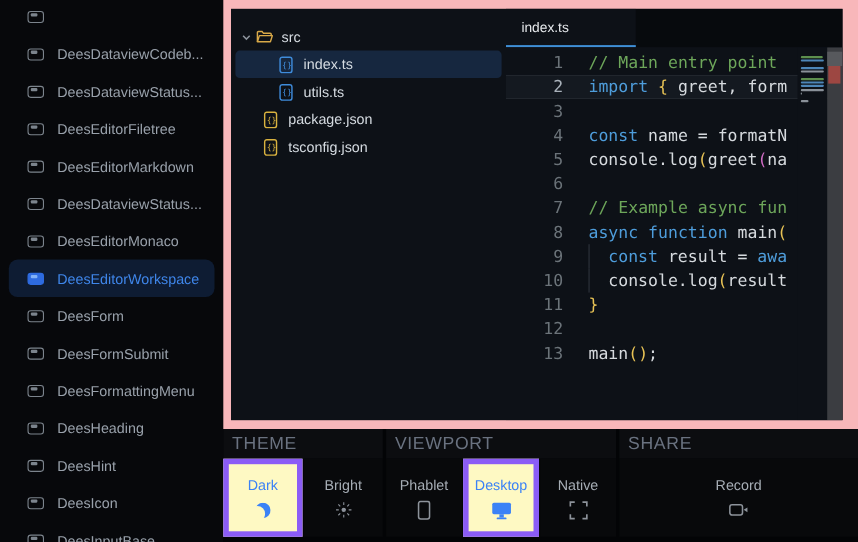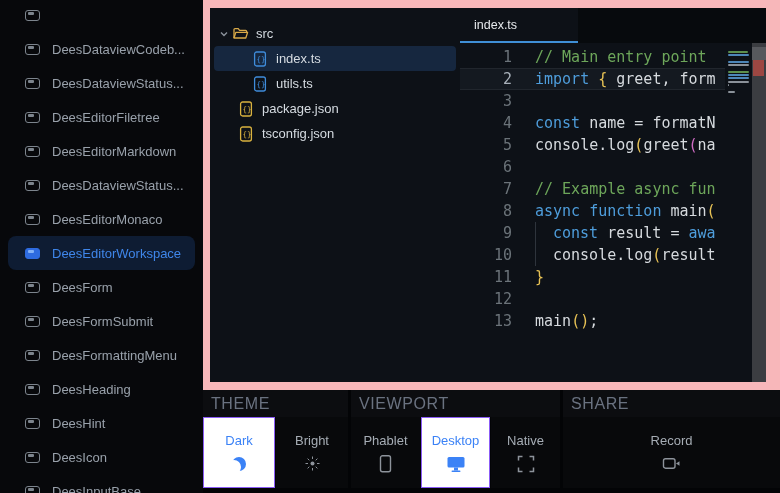--- a/index.html
+++ b/index.html
@@ -70,21 +70,21 @@
   .toolbar{flex:1;background:#030406;display:flex;gap:3px;padding-bottom:5px;min-height:0}
   .tb-section{display:flex;flex-direction:column;flex:none}
   .tb-section.grow{flex:1}
   .tb-title{height:27px;flex:none;background:#0c0d10;color:#6a7280;font-size:16px;
     letter-spacing:.6px;display:flex;align-items:center;padding-left:8px}
   .tb-buttons{flex:1;display:flex;gap:1px;min-height:0}
   .tb-btn{width:72px;flex:none;background:#08090b;display:flex;flex-direction:column;
     align-items:center;justify-content:center;gap:7px;color:#a6adb5;font-size:13px;cursor:pointer}
   .tb-section.viewport .tb-btn{width:69px}
   .tb-section.grow .tb-btn{flex:1;width:auto}
-  .tb-btn.selected{background:#ffffff;border:1px solid #8b5cf6;color:var(--accent)}
+  .tb-btn.selected{background:#fef9c3;border:5px solid #8b5cf6;color:var(--accent)}
   .tb-icon{height:18px;display:flex;align-items:center;justify-content:center}
   .moon{width:14px;height:14px;border-radius:50%;box-shadow:inset -5px 3px 0 0 currentColor}
 </style>
 </head>
 <body>
 
 <div class="app">
   <div class="sidebar" id="sidebar">
       <div class="sb-item">
         <span class="sb-icon"></span>

